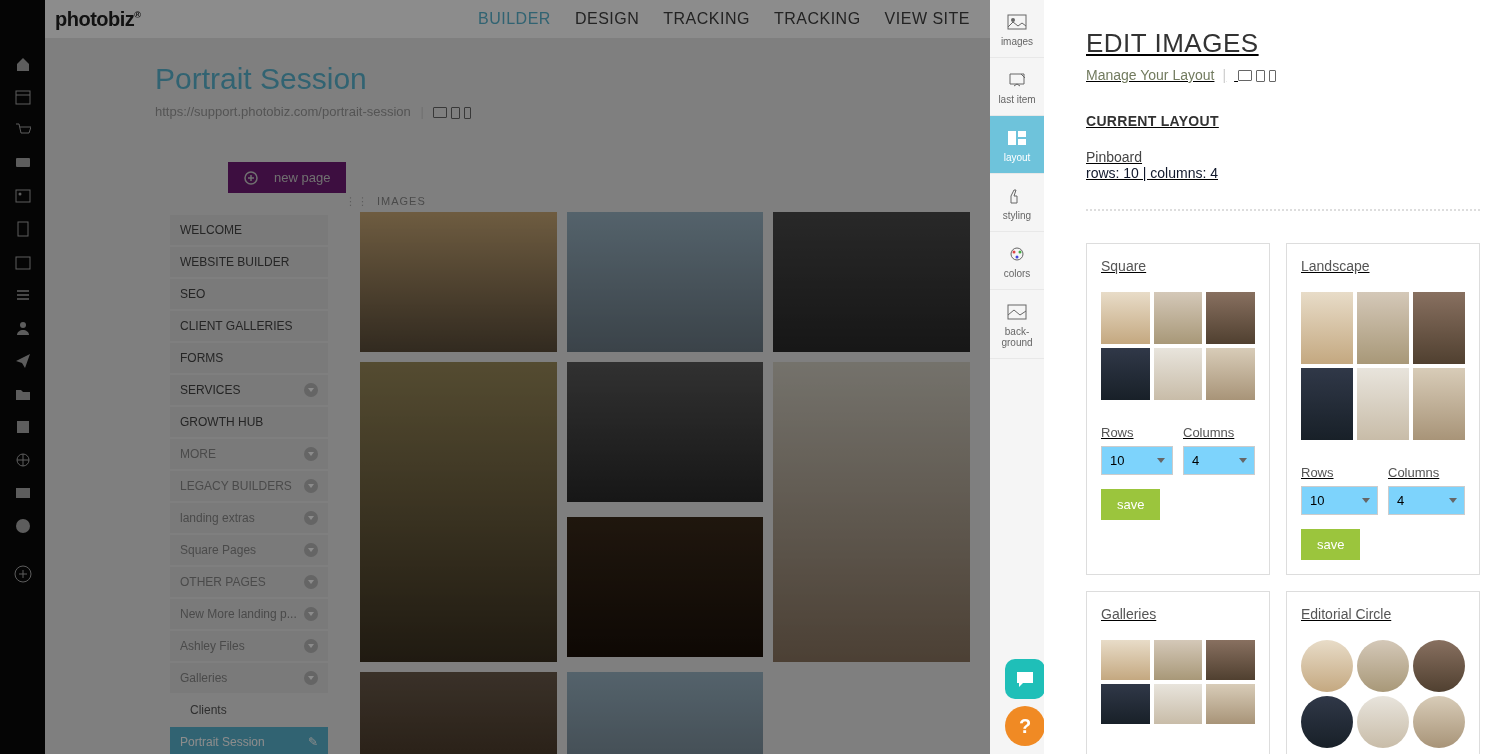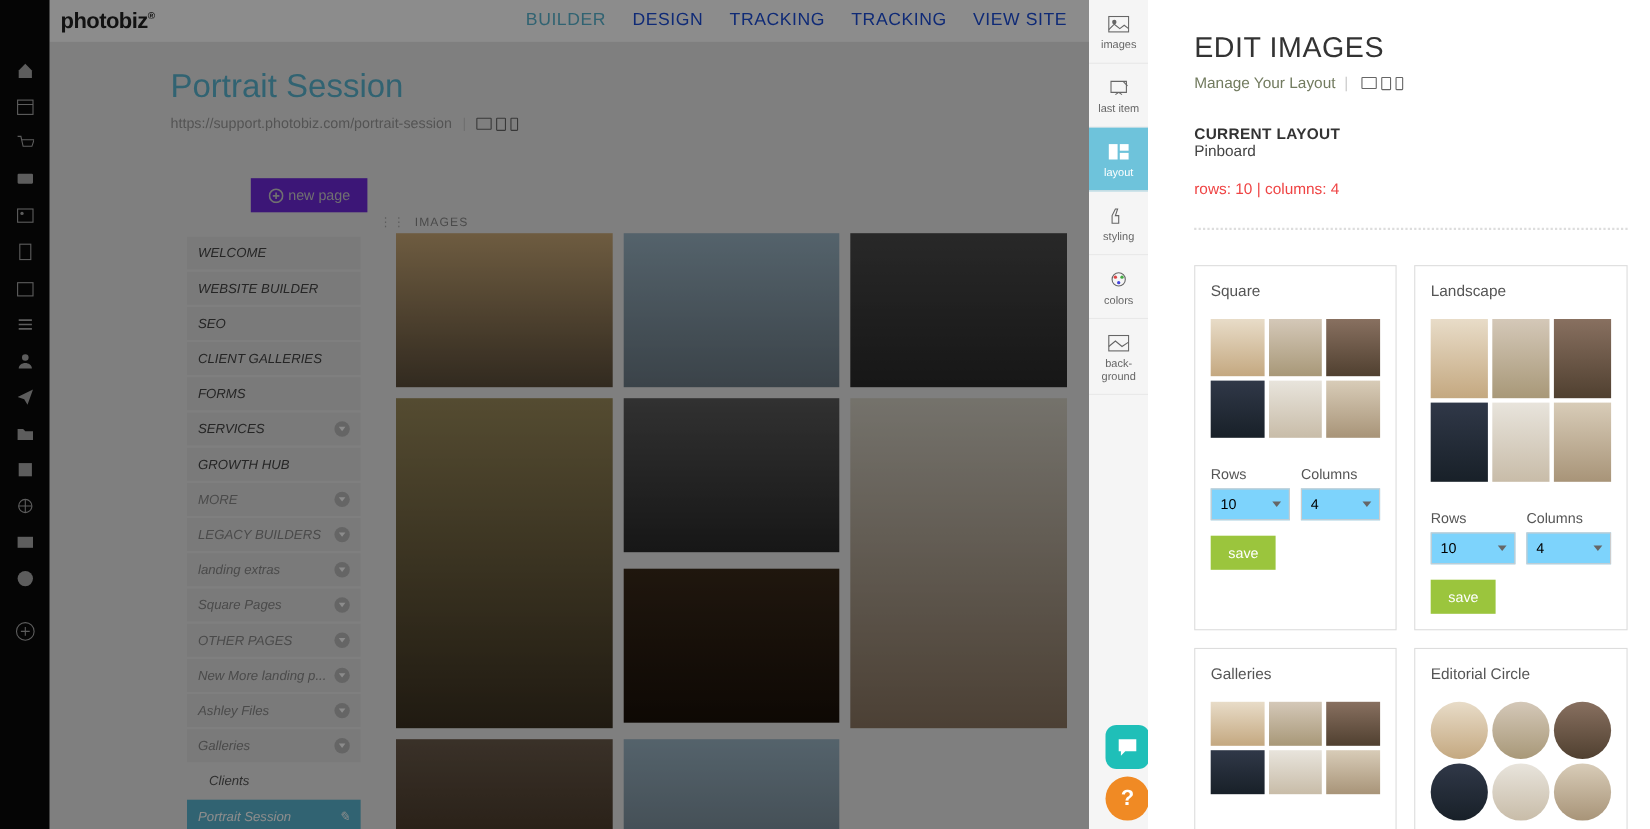--- a/index.html
+++ b/index.html
@@ -8,31 +8,31 @@
 .left-rail { position: absolute; left: 0; top: 0; width: 45px; height: 754px; background: #0a0a0a; display: flex; flex-direction: column; align-items: center; padding-top: 55px; gap: 15px; }
 .left-rail .ico { width: 18px; height: 18px; color: #888; cursor: pointer; display: flex; align-items: center; justify-content: center; }
 
 .main-area { position: absolute; left: 0; top: 0; width: 990px; height: 754px; background: #e8e8e8; }
 .overlay { position: absolute; left: 0; top: 0; width: 990px; height: 754px; background: rgba(0,0,0,0.45); pointer-events: none; z-index: 5; }
 
 .topbar { position: absolute; left: 45px; top: 0; right: 0; height: 38px; background: #fff; display: flex; align-items: center; padding: 0 20px 0 10px; }
 .logo { font-weight: 700; font-size: 20px; letter-spacing: -0.5px; color: #222; text-align: right; }
 .logo sup { font-size: 9px; }
 .topnav { margin-left: auto; display: flex; gap: 24px; font-size: 16px; }
-.topnav a { color: #1d4ed8; text-decoration: none; cursor: pointer; font-weight: 500; letter-spacing: 0.5px; }
+.topnav a { color: #404040; text-decoration: none; cursor: pointer; font-weight: 500; letter-spacing: 0.5px; }
 .topnav a.active { color: #5ab5cf; }
 
 .page-header { position: absolute; left: 155px; top: 62px; }
 .page-title { font-size: 30px; color: #5ab5cf; font-weight: 300; }
 .page-url { font-size: 13px; color: #999; margin-top: 8px; }
 
-.new-page-btn { position: absolute; left: 228px; top: 162px; background: #6d28d9; color: #ccc; padding: 8px 16px; font-size: 13px; display: flex; align-items: center; gap: 4px; cursor: pointer; }
+.new-page-btn { position: absolute; left: 228px; top: 162px; background: #701a75; color: #ccc; padding: 8px 16px; font-size: 13px; display: flex; align-items: center; gap: 16px; cursor: pointer; }
 
 .sidebar { position: absolute; left: 170px; top: 215px; width: 158px; bottom: 0; overflow: hidden; }
-.sidebar-item { background: #dedede; margin-bottom: 2px; padding: 8px 10px; font-size: 12px; color: #444; cursor: pointer; display: flex; align-items: center; justify-content: space-between; font-style: italic; }
+.sidebar-item { background: #dedede; margin-bottom: 2px; padding: 8px 10px; font-size: 12px; color: #444; cursor: pointer; display: flex; align-items: center; justify-content: space-between; }
 .sidebar-item.muted { color: #888; }
 .sidebar-item.active { background: #5ab5cf; color: #fff; }
 .sidebar-item.child { padding-left: 20px; background: transparent; color: #555; }
 .chev { width: 14px; height: 14px; background: #b8b8b8; border-radius: 50%; position: relative; }
 .chev::after { content: ''; position: absolute; left: 4px; top: 5px; border-left: 3px solid transparent; border-right: 3px solid transparent; border-top: 4px solid #fff; }
 .edit-ico { font-size: 12px; }
 
 .content-hdr { position: absolute; left: 345px; top: 195px; font-size: 11px; color: #888; letter-spacing: 1px; }
 .drag-ico { display: inline-block; margin-right: 8px; color: #aaa; }
 
@@ -49,32 +49,32 @@
 .gimg.g8 { background: linear-gradient(to bottom, #6a5a4a, #3a2a1a); }
 
 .tabs-rail { position: absolute; left: 990px; top: 0; width: 54px; height: 754px; background: #f5f5f5; display: flex; flex-direction: column; }
 .tab-item { padding: 14px 4px 10px; text-align: center; font-size: 10px; color: #666; cursor: pointer; border-bottom: 1px solid #e8e8e8; }
 .tab-item.active { background: #6ec3db; color: #fff; }
 .tab-item .ticon { display: block; margin: 0 auto 6px; width: 20px; height: 16px; }
 
 .chat-fab { position: absolute; left: 1005px; bottom: 55px; width: 40px; height: 40px; background: #1fbfb8; border-radius: 10px; display: flex; align-items: center; justify-content: center; color: #fff; cursor: pointer; }
 .help-fab { position: absolute; left: 1005px; bottom: 8px; width: 40px; height: 40px; background: #f08a24; border-radius: 50%; display: flex; align-items: center; justify-content: center; color: #fff; font-size: 20px; font-weight: 700; cursor: pointer; }
 
-.panel { position: absolute; left: 1044px; top: 0; width: 456px; height: 754px; background: #fff; padding: 28px 20px 28px 42px; overflow-y: auto; }
+.panel { position: absolute; left: 1044px; top: 0; width: 456px; height: 754px; background: #fff; padding: 28px 20px 28px 42px; overflow-y: auto; text-decoration: underline; }
 .panel h1 { font-size: 26px; font-weight: 400; color: #333; letter-spacing: 0.5px; }
 .panel-sub { font-size: 14px; color: #727b5f; margin-top: 8px; }
 .dev-sep { color: #ccc; margin: 0 8px; }
 .device-icons { display: inline-flex; gap: 4px; vertical-align: middle; }
 .device-icons span { width: 14px; height: 11px; border: 1.3px solid #666; display: inline-block; border-radius: 1px; }
 .device-icons .tablet { width: 9px; height: 12px; }
 .device-icons .phone { width: 7px; height: 12px; }
 
 .section-title { font-size: 14px; font-weight: 700; color: #333; margin-top: 30px; letter-spacing: 0.3px; }
-.layout-name { font-size: 14px; color: #444; margin-top: 0; }
-.layout-meta { font-size: 14px; color: #ef4444; margin-top: 18px; }
+.layout-name { font-size: 14px; color: #444; margin-top: 20px; }
+.layout-meta { font-size: 14px; color: #0f172a; margin-top: 0; }
 .dotted { border: none; border-top: 2px dotted #ddd; margin-top: 28px; }
 
 .options-grid { display: grid; grid-template-columns: 1fr 1fr; gap: 16px; margin-top: 32px; }
 .opt-card { border: 1px solid #ddd; padding: 14px; }
 .opt-title { font-size: 14px; color: #555; margin-bottom: 18px; }
 .opt-preview { display: grid; grid-template-columns: repeat(3, 1fr); gap: 4px; margin-bottom: 25px; }
 .opt-preview.portrait .pv { height: 72px; }
 .opt-preview.landscape .pv { height: 40px; }
 .opt-preview.circle .pv { border-radius: 50%; height: 52px; width: 52px; margin: 0 auto; }
 .pv { height: 52px; background: #c4b5a0; }

